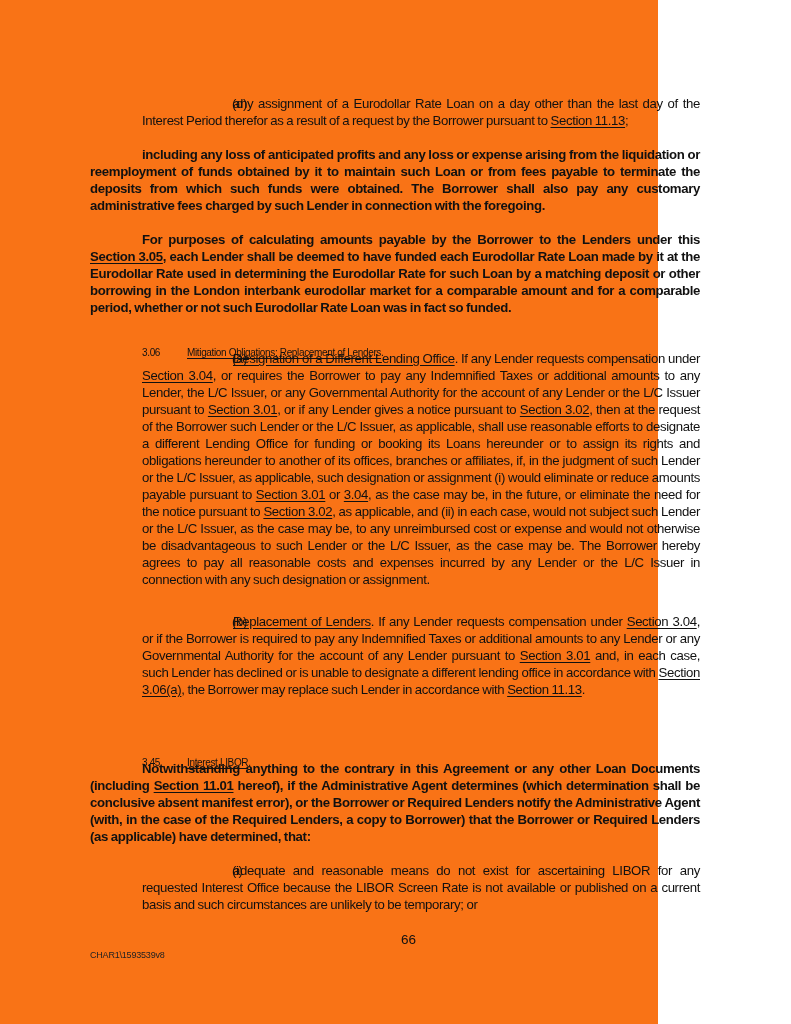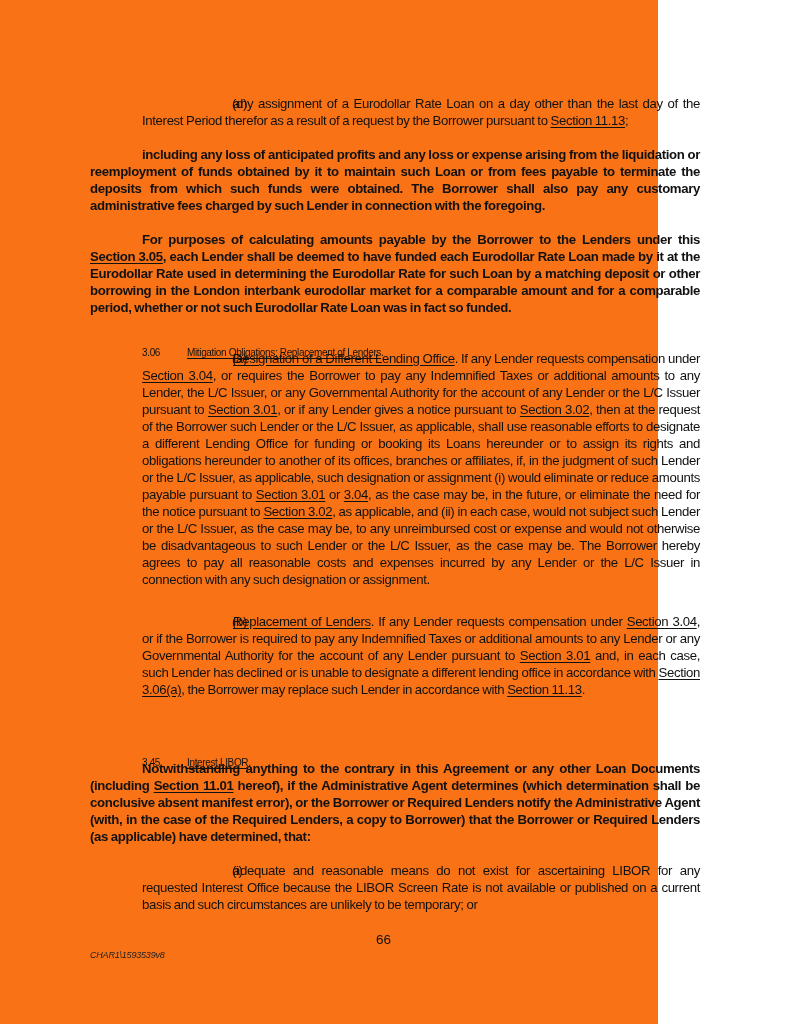--- a/index.html
+++ b/index.html
@@ -36,30 +36,29 @@
     .first-in { text-indent: 52px; font-weight: bold; }
     .first-in45 { text-indent: 45px; }
     .u { text-decoration: underline; text-underline-offset: 2px; }
     .tab-d { display: inline-block; width: 46px; }
     .tab-num { display: inline-block; width: 45px; }
     .heading { position: absolute; font-size: 10px; line-height: 17px; letter-spacing: -0.35px; margin-top: 28px; }
     .page-num {
       position: absolute;
       left: 376px; top: 932px;
       width: 40px;
-      text-align: left;
+      text-align: right;
       font-size: 13.5px;
     }
     .footer-id {
       position: absolute;
       left: 90px; top: 950px;
       font-size: 9px;
       color: #222;
       letter-spacing: -0.2px;
-      font-style: italic;
     }
     .lastline-left { text-align-last: left; }
   </style>
 </head>
 <body>
 
 <div class="page">
 
   <div class="txt ind first-in45 lastline-left" style="top:95px;"><span class="tab-d">(d)</span><span>any assignment of a Eurodollar Rate Loan on a day other than the last day of the Interest Period therefor as a result of a request by the Borrower pursuant to </span><span class="u">Section 11.13</span><span>;</span></div>
 

